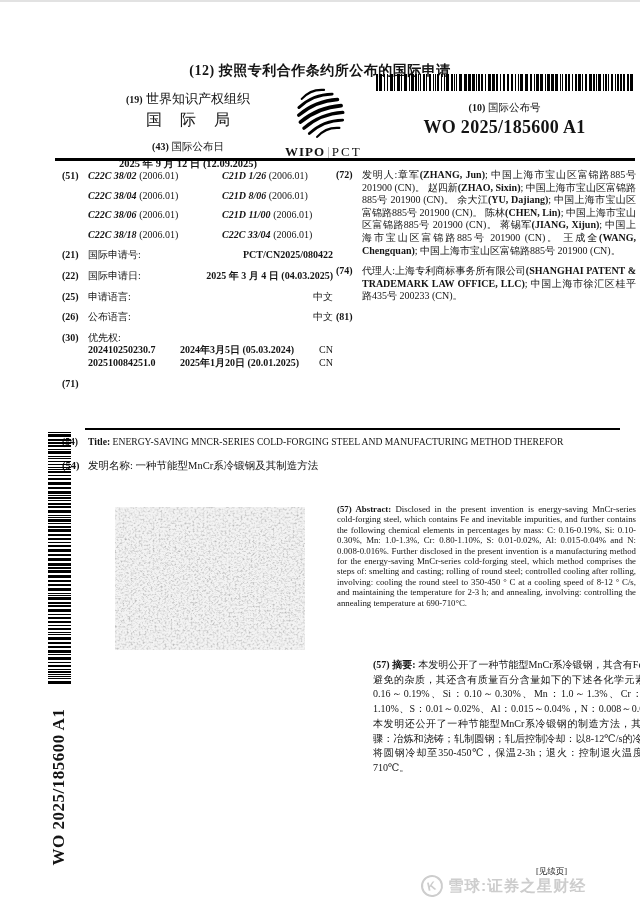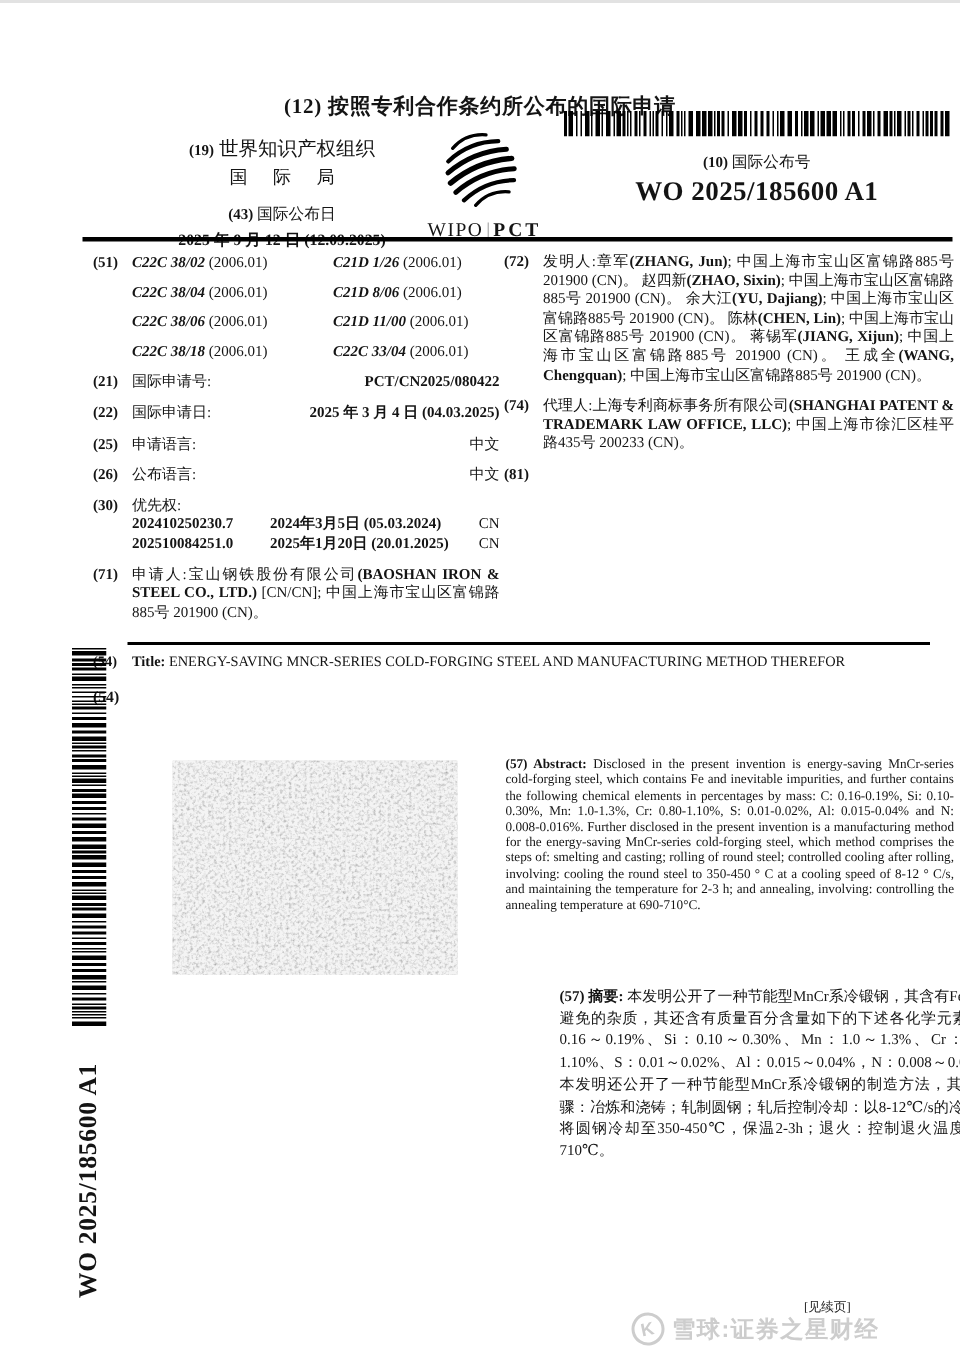--- a/index.html
+++ b/index.html
@@ -7,28 +7,28 @@
     position:relative;width:640px;height:905px;margin:0 auto;background:#ffffff;
     font-family:"Liberation Serif","DejaVu Serif",serif;color:#141414;overflow:hidden;
     border-top:2px solid #e2e2e2;
   }
   .b{font-weight:bold;}
   
   .top-title{position:absolute;top:60px;left:0;right:0;text-align:center;font-size:14px;font-weight:bold;letter-spacing:.5px;}
   .hdr-left{position:absolute;top:88px;left:86px;width:204px;text-align:center;}
   .org-line{font-size:13px;}
   .org-line .num,.pubdate-label .num{font-weight:bold;font-size:10px;}
-  .bureau{font-size:12px;letter-spacing:7px;margin-top:2px;text-indent:7px;}
+  .bureau{font-size:16px;letter-spacing:7px;margin-top:2px;text-indent:7px;}
   .pubdate-label{font-size:10.5px;margin-top:9px;}
   .pubdate-value{font-size:10.5px;font-weight:bold;margin-top:3px;}
   .logo{position:absolute;top:84px;left:285px;width:70px;text-align:center;}
   .logo-text{font-size:13px;margin-top:0;white-space:nowrap;}
-  .logo-text .w{font-weight:normal;letter-spacing:1px;}
+  .logo-text .w{font-weight:bold;letter-spacing:1px;}
   .logo-text .sep{color:#999;font-weight:normal;padding:0 2px;}
-  .logo-text .p{font-weight:bold;letter-spacing:2px;}
+  .logo-text .p{font-weight:normal;letter-spacing:2px;}
   .hdr-right{position:absolute;top:72px;left:374px;width:261px;text-align:center;}
   .barcode-top{height:17px;width:258px;margin:0 auto 10px auto;overflow:hidden;}
   .pubno-label{font-size:10.5px;}
   .pubno-label .num{font-weight:bold;font-size:10px;}
   .pubno-value{font-size:18px;font-weight:bold;margin-top:2px;letter-spacing:.3px;}
   .rule1{position:absolute;top:156px;left:55px;width:580px;height:3px;background:#000;}
   
   .col-left{position:absolute;top:167px;left:62px;width:271px;}
   .col-right{position:absolute;top:167px;left:336px;width:300px;}
   .field{position:relative;padding-left:26px;margin-bottom:8px;font-size:10px;line-height:12.6px;text-align:justify;}
@@ -255,21 +255,20 @@
       </div>
       <div class="prio-row">
         <span class="no">202510084251.0</span>
         <span class="dt">2025年1月20日 (20.01.2025)</span>
         <span class="cc">CN</span>
       </div>
     </div>
 
     <div class="field">
       <span class="num">(71)</span>
-      <span><span>申请人:宝山钢铁股份有限公司</span><span class="b">(BAOSHAN IRON &amp; STEEL CO., LTD.)</span><span> [CN/CN]; 中国上海市宝山区富锦路885号 201900 (CN)。</span></span>
     </div>
   </div>
 
   <div class="col-right">
     <div class="field">
       <span class="num">(72)</span>
       <span><span>发明人:章军</span><span class="b">(ZHANG, Jun)</span><span>; 中国上海市宝山区富锦路885号 201900 (CN)。 赵四新</span><span class="b">(ZHAO, Sixin)</span><span>; 中国上海市宝山区富锦路885号 201900 (CN)。 余大江</span><span class="b">(YU, Dajiang)</span><span>; 中国上海市宝山区富锦路885号 201900 (CN)。 陈林</span><span class="b">(CHEN, Lin)</span><span>; 中国上海市宝山区富锦路885号 201900 (CN)。 蒋锡军</span><span class="b">(JIANG, Xijun)</span><span>; 中国上海市宝山区富锦路885号 201900 (CN)。 王成全</span><span class="b">(WANG, Chengquan)</span><span>; 中国上海市宝山区富锦路885号 201900 (CN)。</span></span>
     </div>
     <div class="field">
       <span class="num">(74)</span>
@@ -281,20 +280,21 @@
   </div>
 
   <div class="rule2"></div>
 
   <div class="t54en">
     <span class="num">(54)</span>
     <span><span class="b">Title: </span><span>ENERGY-SAVING MNCR-SERIES COLD-FORGING STEEL AND MANUFACTURING METHOD THEREFOR</span></span>
   </div>
   <div class="t54zh">
     <span class="num">(54)</span>
+    <span><span>发明名称: 一种节能型MnCr系冷锻钢及其制造方法</span></span>
   </div>
 
   <div class="figure">
     <svg width="190" height="143" viewBox="0 0 190 143" aria-hidden="true">
       <defs>
         <filter id="grain" x="0" y="0" width="100%" height="100%">
           <feTurbulence type="fractalNoise" baseFrequency="0.5" numOctaves="3" seed="11" stitchTiles="stitch"></feTurbulence>
           <feColorMatrix type="saturate" values="0"></feColorMatrix>
           <feComponentTransfer>
             <feFuncR type="linear" slope="1.5" intercept="0.18"></feFuncR>

